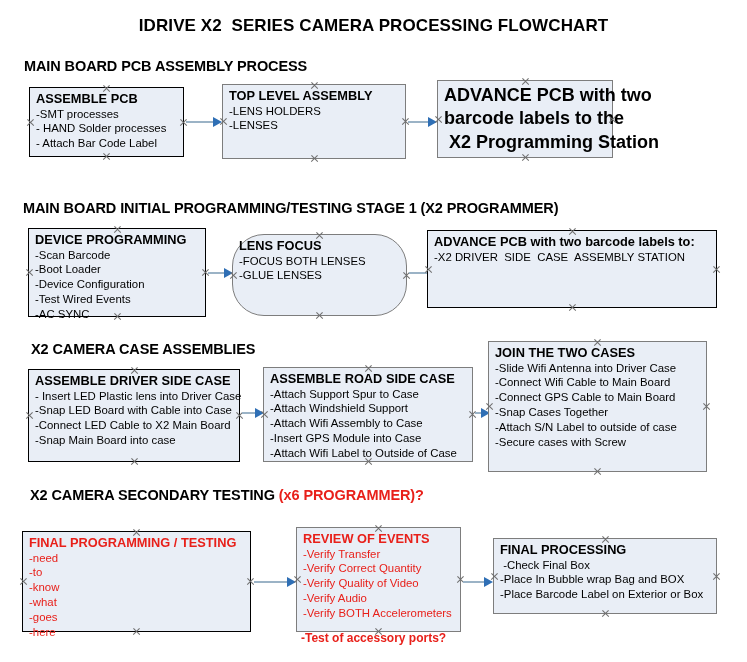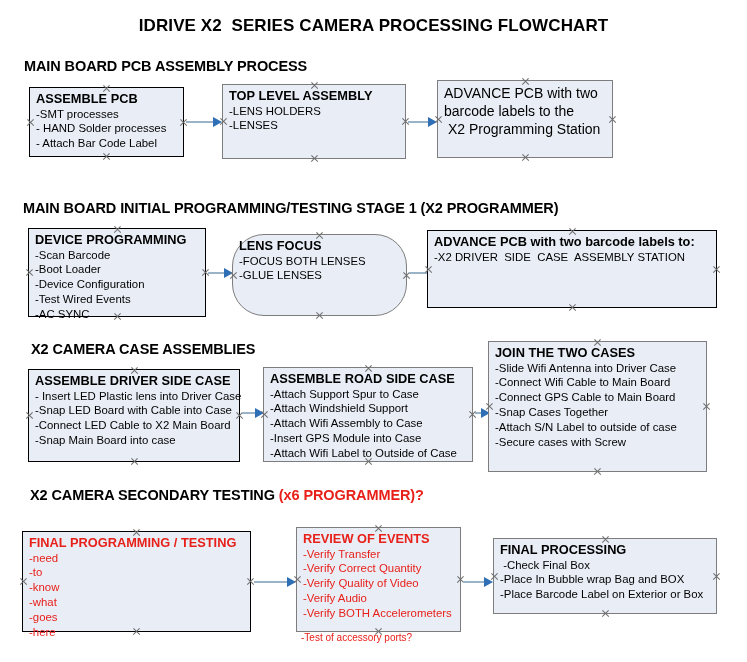--- a/index.html
+++ b/index.html
@@ -65,34 +65,35 @@
     font-weight: bold;
     line-height: 1.22;
     white-space: pre;
   }
   .node-line {
     font-size: 11.4px;
     line-height: 1.3;
     white-space: pre;
   }
   .node-line.bold {
-    font-weight: normal;
-    font-size: 14px;
+    font-weight: bold;
+    font-size: 18px;
     line-height: 1.3;
   }
   .node.red .node-title,
   .node.red .node-line { color: #e8201a; }
 
   
   .overflow-line {
     position: absolute;
-    font-size: 10px;
+    font-size: 12px;
     color: #e8201a;
     white-space: pre;
     line-height: 1.3;
+    font-weight: bold;
   }
 
   
   .handle {
     position: absolute;
     width: 9px;
     height: 9px;
     margin-left: -4.5px;
     margin-top: -4.5px;
     pointer-events: auto;

